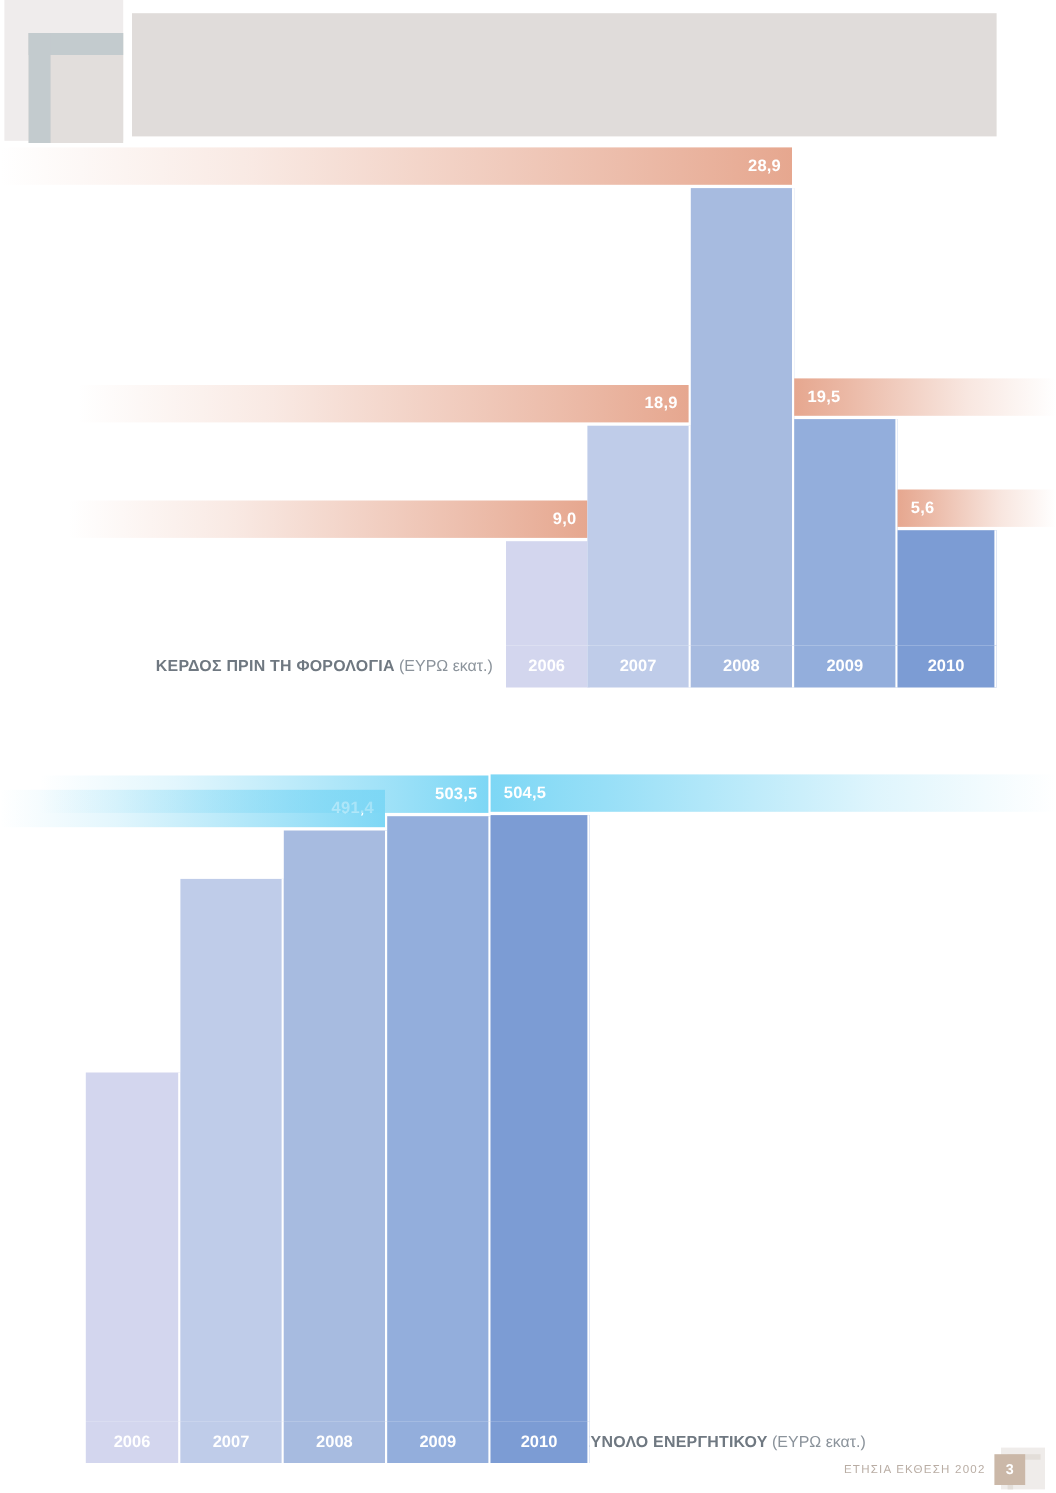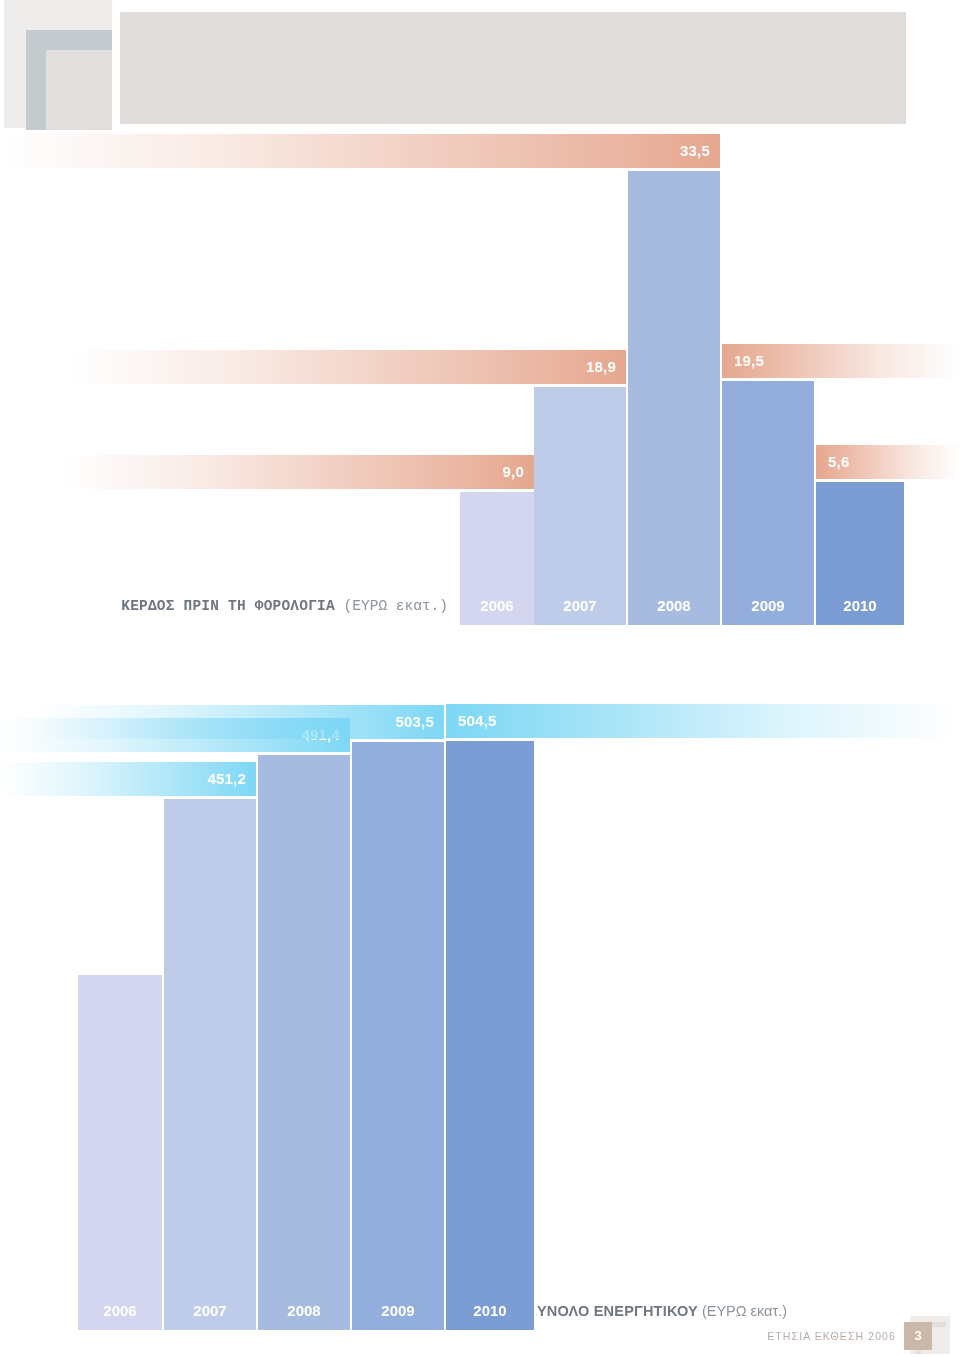--- a/index.html
+++ b/index.html
@@ -137,21 +137,21 @@
   }
   .chart-title .t-bold {
     font-weight: bold;
     color: #6f7881;
     letter-spacing: 0.2px;
   }
   .chart-title .t-unit {
     font-weight: normal;
     color: #8b939b;
   }
-  #title-profit { right: 512px; text-align: center; font-family: Liberation Mono, monospace; }
+  #title-profit { right: 512px; text-align: center; }
   #title-assets { left: 528px; text-align: left; }
 
   
   #footer {
     position: absolute;
     right: 8px;
     top: 1316px;
     height: 40px;
     display: flex;
     align-items: center;
@@ -207,21 +207,21 @@
 <div id="corner-block"></div>
 <div id="corner-bracket"></div>
 
 <section class="chart-panel" id="chart-profit">
   <div class="plot">
       <div class="bar" style="left: 460px; width: 76px; height: 95.2672px; background: rgb(211, 214, 238);"></div>
       <div class="val-strip salmon left" style="bottom: 98.2672px; right: 426px; width: 472px;">9,0</div>
       <div class="bar" style="left: 534px; width: 94px; height: 200.061px; background: rgb(191, 204, 233);"></div>
       <div class="val-strip salmon left" style="bottom: 203.061px; right: 334px; width: 556px;">18,9</div>
       <div class="bar" style="left: 628px; width: 94px; height: 416px; background: rgb(167, 187, 224);"></div>
-      <div class="val-strip salmon left" style="bottom: 419px; right: 240px; width: 720px;">33,5</div>
+      <div class="val-strip salmon left" style="bottom: 419px; right: 240px; width: 720px;">28,9</div>
       <div class="bar" style="left: 722px; width: 94px; height: 206.412px; background: rgb(147, 174, 220);"></div>
       <div class="val-strip salmon right" style="bottom: 209.412px; left: 722px; width: 238px;">19,5</div>
       <div class="bar" style="left: 816px; width: 90px; height: 104.794px; background: rgb(124, 156, 212);"></div>
       <div class="val-strip salmon right" style="bottom: 107.794px; left: 816px; width: 144px;">5,6</div>
     </div>
   <div class="axis-row">
     <div class="chart-title" id="title-profit">
       <span class="t-bold">ΚΕΡΔΟΣ ΠΡΙΝ ΤΗ ΦΟΡΟΛΟΓΙΑ</span>
       <span class="t-unit">(ΕΥΡΩ εκατ.)</span>
     </div>
@@ -230,21 +230,20 @@
       <div class="year-box" style="left: 628px; width: 94px; background: rgb(167, 187, 224);">2008</div>
       <div class="year-box" style="left: 722px; width: 94px; background: rgb(147, 174, 220);">2009</div>
       <div class="year-box" style="left: 816px; width: 90px; background: rgb(124, 156, 212);">2010</div>
     </div>
 </section>
 
 <section class="chart-panel" id="chart-assets">
   <div class="plot">
       <div class="bar" style="left: 78px; width: 86px; height: 316.729px; background: rgb(211, 214, 238);"></div>
       <div class="bar" style="left: 164px; width: 94px; height: 492.787px; background: rgb(191, 204, 233);"></div>
-      <div class="val-strip cyan left" style="bottom: 495.787px; right: 704px; width: 256px;">451,2</div>
       <div class="bar" style="left: 258px; width: 94px; height: 536.693px; background: rgb(167, 187, 224);"></div>
       <div class="val-strip cyan left" style="bottom: 539.693px; right: 610px; width: 350px;">491,4</div>
       <div class="bar" style="left: 352px; width: 94px; height: 549.908px; background: rgb(147, 174, 220);"></div>
       <div class="val-strip cyan left" style="bottom: 552.908px; right: 516px; width: 408px;">503,5</div>
       <div class="bar" style="left: 446px; width: 90px; height: 551px; background: rgb(124, 156, 212);"></div>
       <div class="val-strip cyan right" style="bottom: 554px; left: 446px; width: 514px;">504,5</div>
     </div>
   <div class="axis-row">
     <div class="chart-title" id="title-assets">
       <span class="t-bold">ΣΥΝΟΛΟ ΕΝΕΡΓΗΤΙΚΟΥ</span>
@@ -252,19 +251,19 @@
     </div>
   <div class="year-box" style="left: 78px; width: 86px; background: rgb(211, 214, 238);">2006</div>
       <div class="year-box" style="left: 164px; width: 94px; background: rgb(191, 204, 233);">2007</div>
       <div class="year-box" style="left: 258px; width: 94px; background: rgb(167, 187, 224);">2008</div>
       <div class="year-box" style="left: 352px; width: 94px; background: rgb(147, 174, 220);">2009</div>
       <div class="year-box" style="left: 446px; width: 90px; background: rgb(124, 156, 212);">2010</div>
     </div>
 </section>
 
 <div id="footer">
-  <span id="footer-text">ΕΤΗΣΙΑ ΕΚΘΕΣΗ 2006</span>
+  <span id="footer-text">ΕΤΗΣΙΑ ΕΚΘΕΣΗ 2002</span>
   <span id="page-badge-wrap">
     <span id="page-corner-outer"></span>
     <span id="page-corner-inner"></span>
     <span id="page-number">3</span>
   </span>
 </div>
 
 </body></html>

